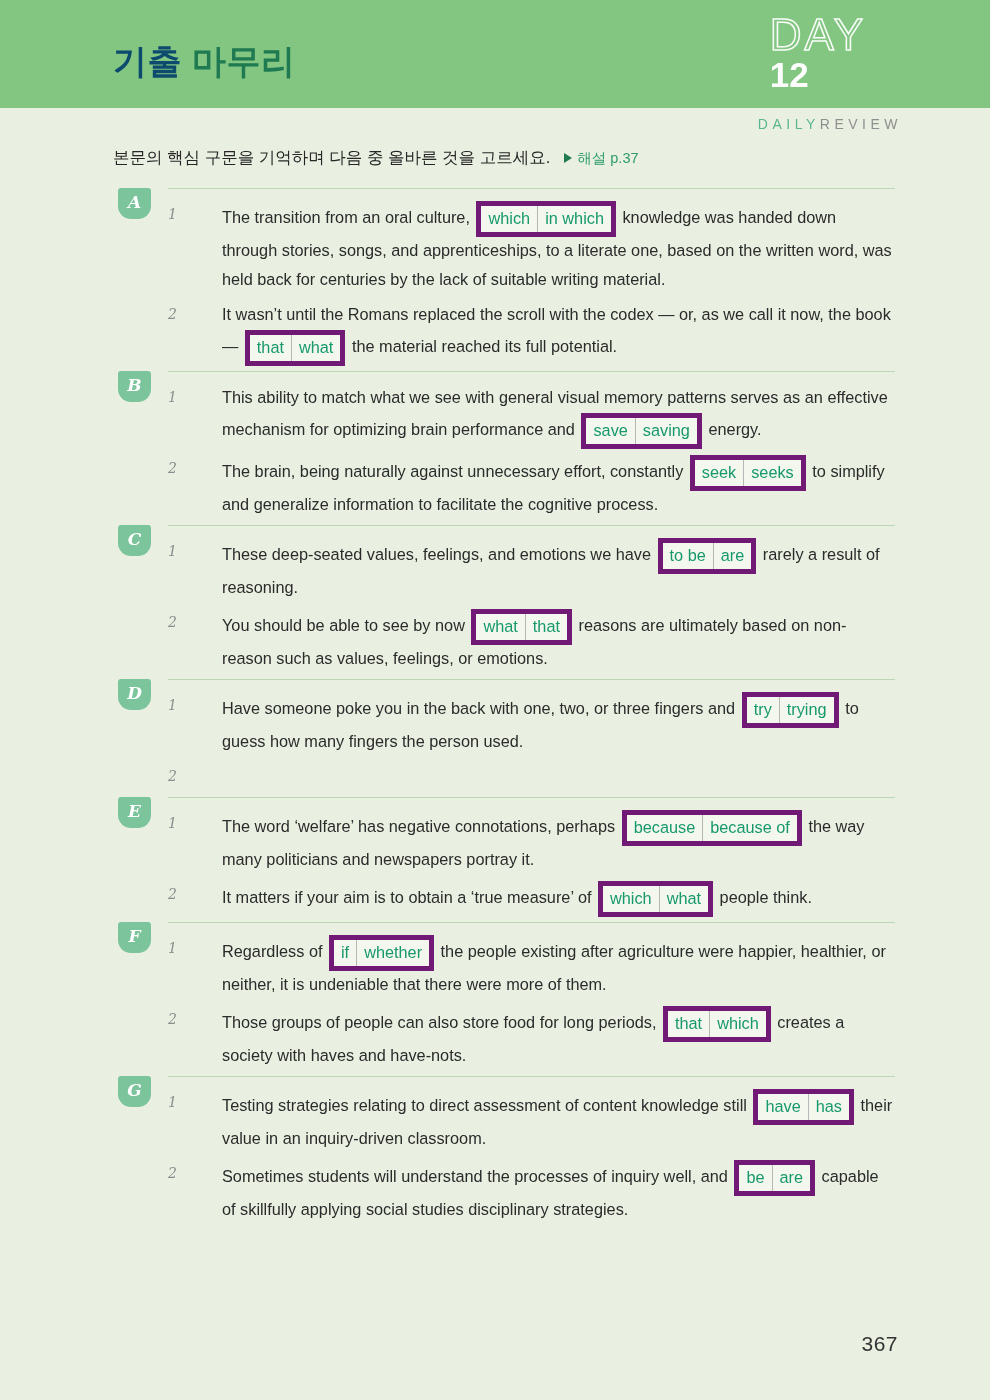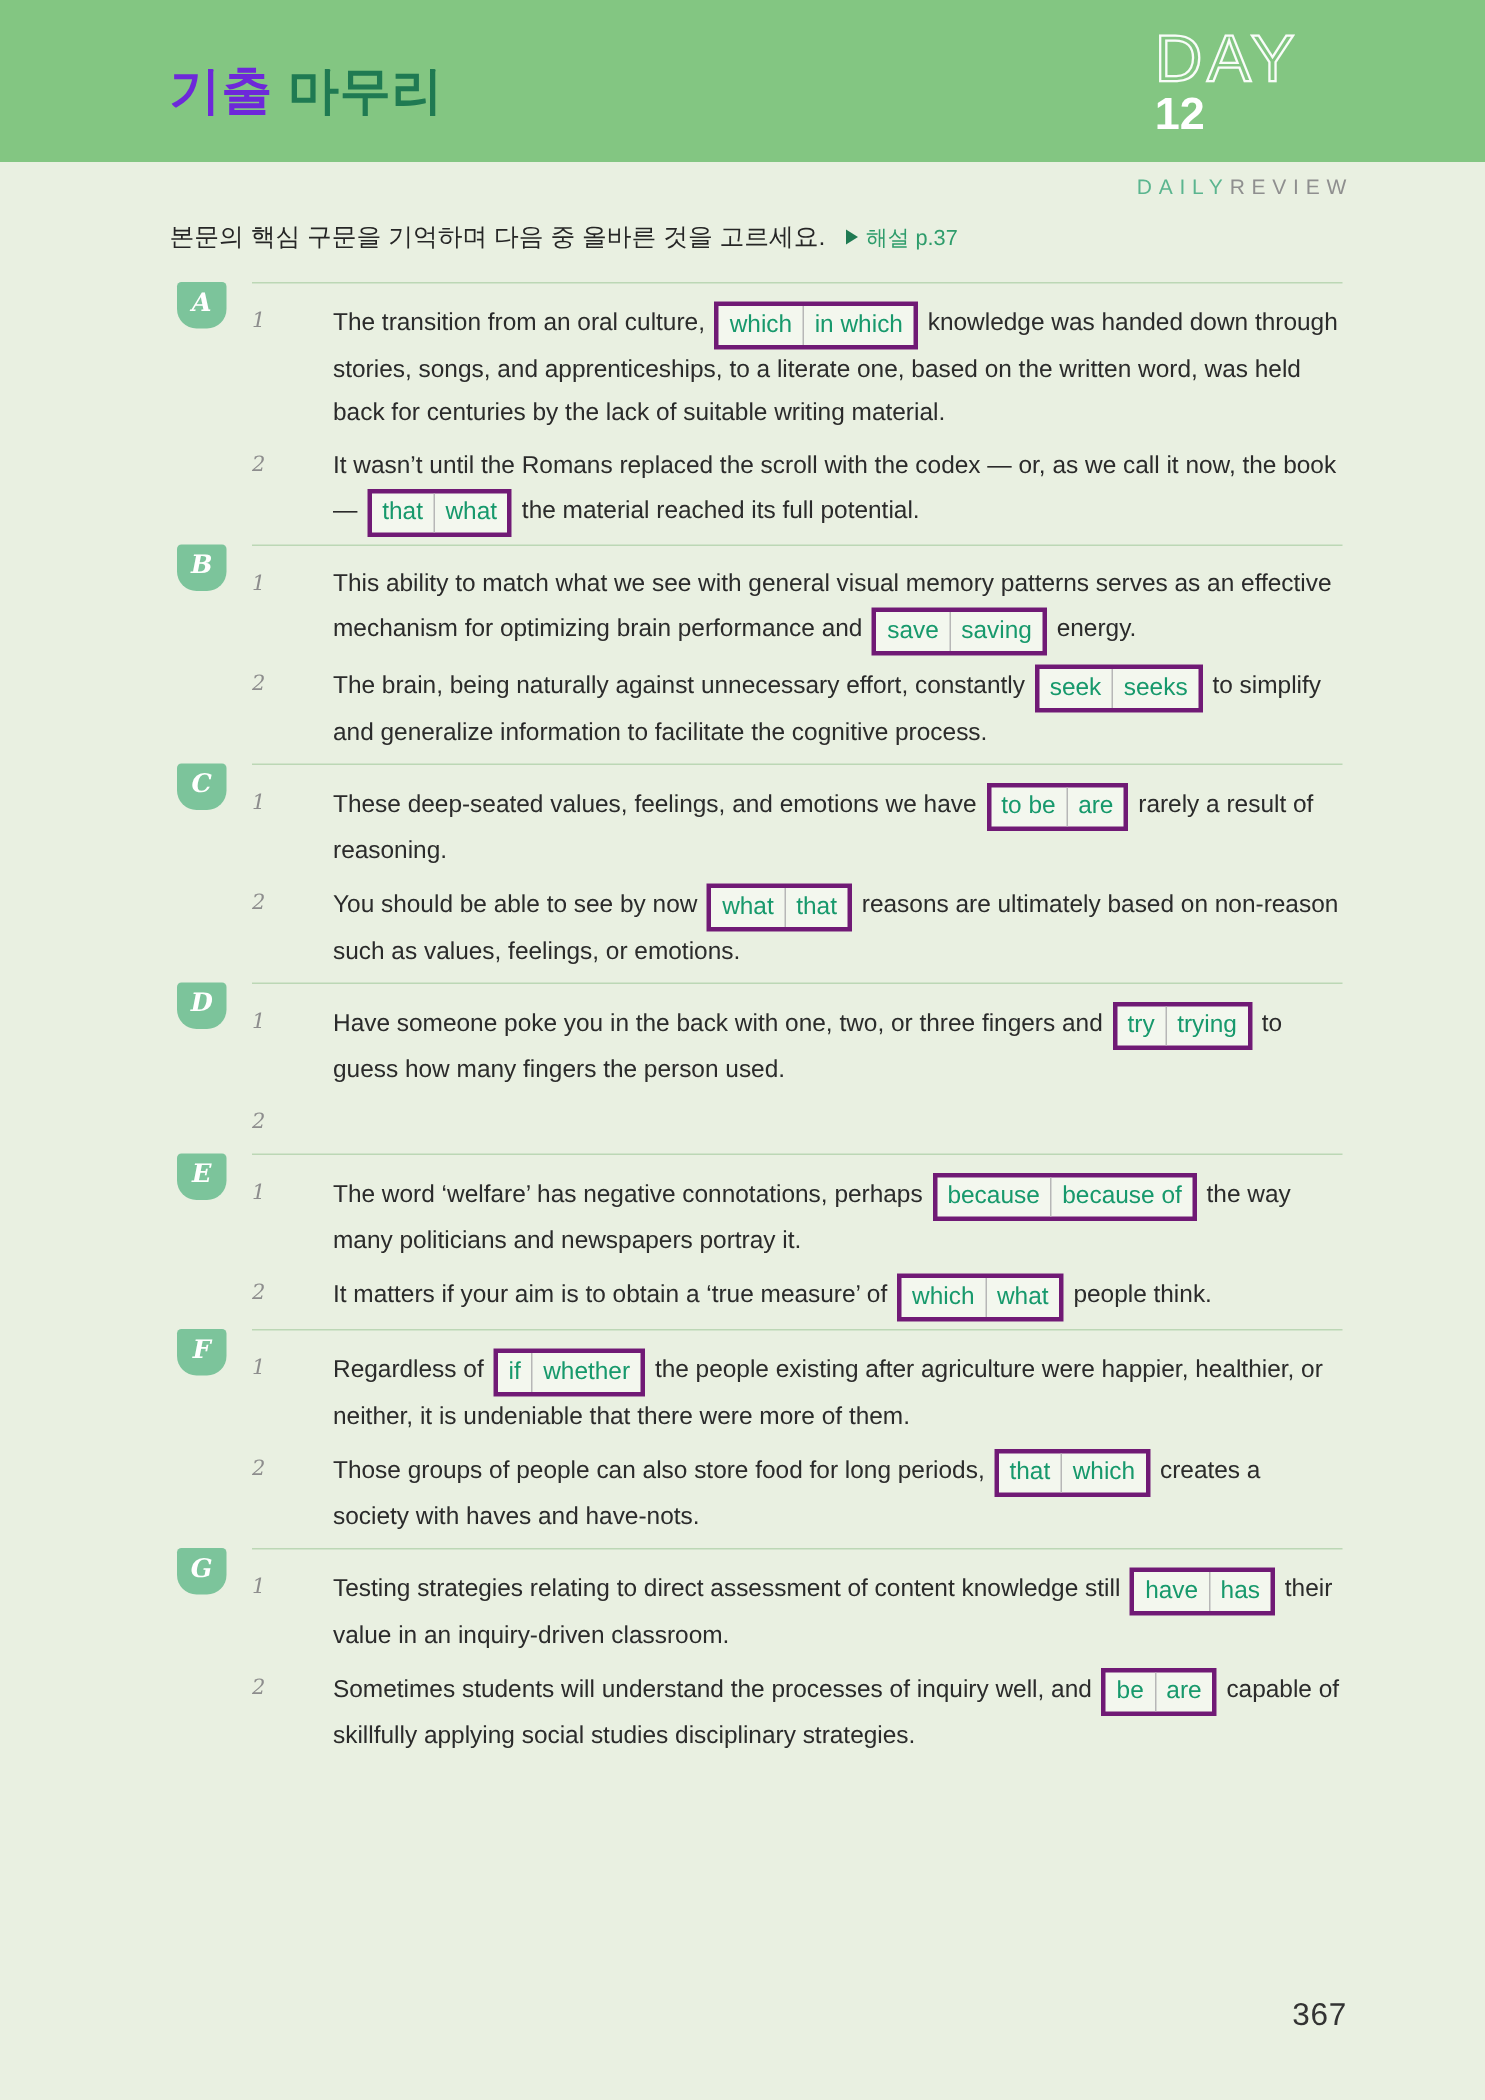--- a/index.html
+++ b/index.html
@@ -28,21 +28,21 @@
   .header-title {
     position: absolute;
     left: 113px;
     top: 44px;
     font-size: 34px;
     font-weight: bold;
     letter-spacing: 0.5px;
     line-height: 1;
     white-space: nowrap;
   }
-  .header-title .t-white { color: #6d28d9; }
+  .header-title .t-white { color: #0c4a6e; }
   .header-title .t-green { color: #1f7a52; }
 
   .day-block {
     position: absolute;
     right: 88px;
     top: 46px;
     text-align: right;
   }
   .day-line {
     display: flex;
@@ -54,21 +54,21 @@
   }
   .day-word {
     font-size: 44px;
     font-weight: 300;
     letter-spacing: 3px;
     color: transparent;
     -webkit-text-stroke: 1.5px rgba(255,255,255,0.95);
     font-family: "Liberation Sans", sans-serif;
   }
   .day-num {
-    font-size: 30px;
+    font-size: 35px;
     font-weight: bold;
     color: #ffffff;
     letter-spacing: 0px;
     margin-left: 12px;
     font-family: "Liberation Sans", sans-serif;
   }
   .daily-review {
     margin-top: 24px;
     font-size: 14px;
     letter-spacing: 4.5px;
@@ -181,21 +181,21 @@
     flex: 1;
     font-size: 16.3px;
     line-height: 29px;
     color: #2b2b2b;
     padding-left: 10px;
   }
 
   
   .choice {
     display: inline-block;
-    border: 3px solid #701a75;
+    border: 5px solid #701a75;
     background: #f3f7ee;
     vertical-align: baseline;
     line-height: 1;
     padding: 0;
     white-space: nowrap;
     margin: 0 2px;
     position: relative;
     top: 1px;
   }
   .choice .opt {

